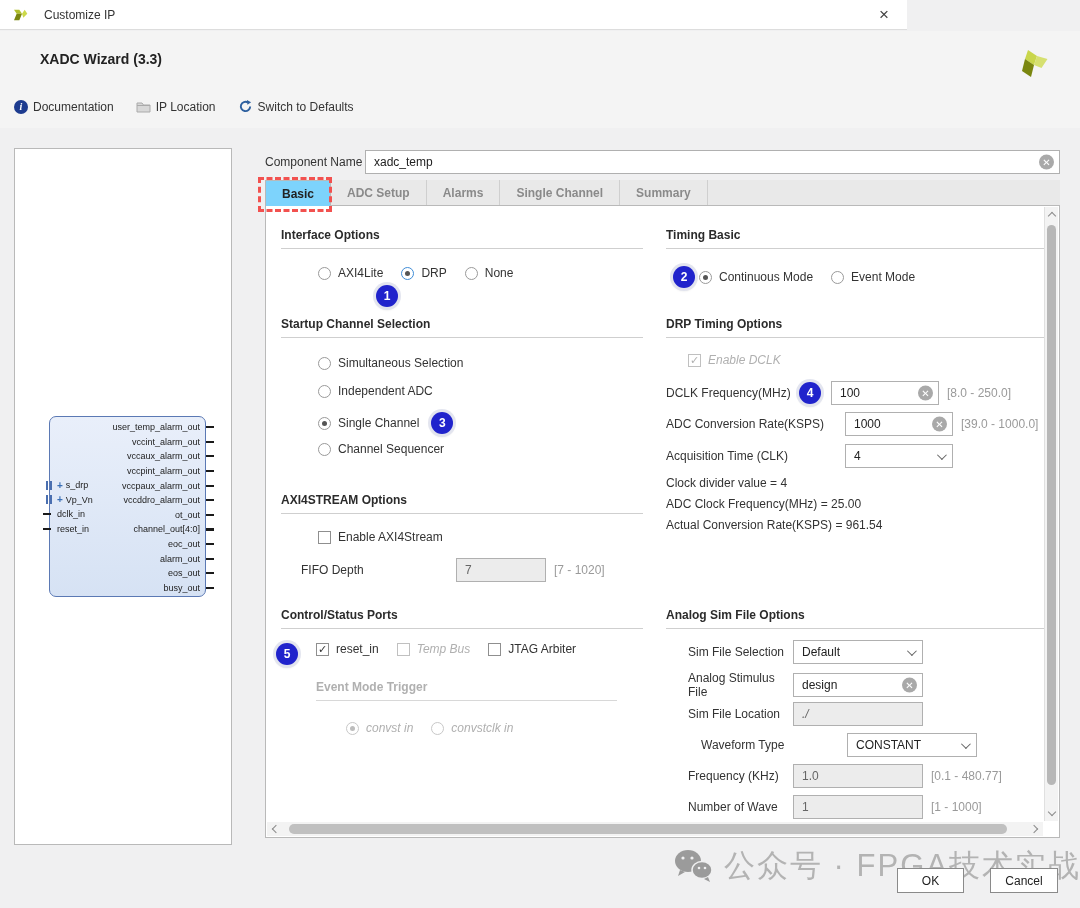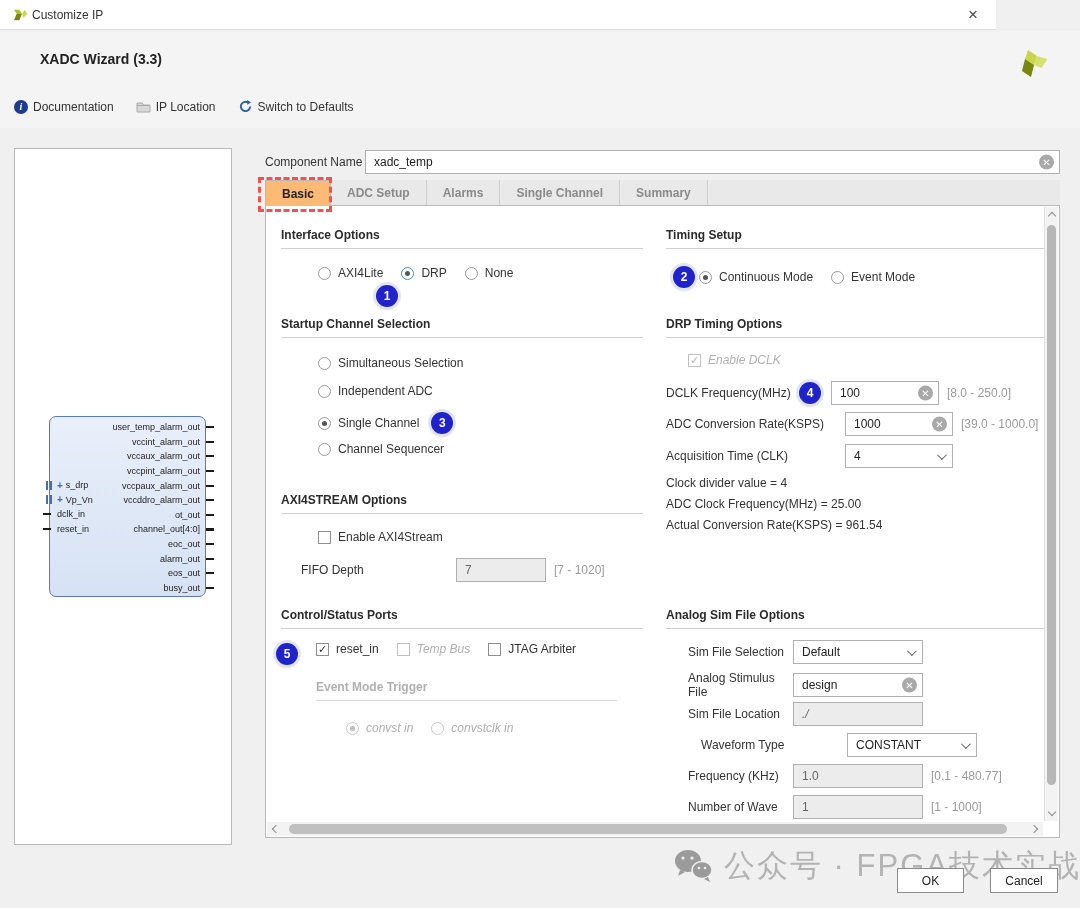--- a/index.html
+++ b/index.html
@@ -1,23 +1,23 @@
 <!DOCTYPE html>
 <html><head>
 <meta charset="utf-8">
 <style>
   * { margin:0; padding:0; box-sizing:border-box; }
   html,body { width:1080px; height:908px; overflow:hidden;
     font-family:"Liberation Sans", sans-serif; background:#f0f0f1; }
   #app { position:relative; width:1080px; height:908px; background:#f0f0f1; }
 
   
-  .titlebar { position:absolute; left:0; top:0; width:996px; height:30px;
+  .titlebar { position:absolute; left:0; top:0; width:907px; height:30px;
     background:#ffffff; border-bottom:1px solid #ddd; display:flex; align-items:center;
-    padding:0 12px; gap:4px; }
+    padding:0 12px; gap:16px; }
   .titlebar .tb-title { font-size:12px; color:#333; }
   .titlebar .close { margin-left:auto; font-size:17px; color:#444; cursor:pointer;
     line-height:1; padding:0 6px; }
 
   
   .header { position:absolute; left:0; top:31px; width:1080px; height:97px; background:#f4f4f4; }
   .header .wizard-title { position:absolute; left:40px; top:20px; font-size:14px;
     font-weight:bold; color:#222; }
   .header .big-logo { position:absolute; right:28px; top:16px; }
   .toolbar { position:absolute; left:14px; top:68px; display:flex; gap:22px;
@@ -71,21 +71,21 @@
     font-size:12px; color:#222; }
   .clear-ic { position:absolute; right:5px; top:50%; transform:translateY(-50%);
     width:15px; height:15px; border-radius:50%; background:#a9a9a9; color:#fff;
     font-size:10px; display:flex; align-items:center; justify-content:center; cursor:pointer; }
 
   
   .tabstrip { position:absolute; left:265px; top:180px; width:795px; height:26px;
     background:#e9e9e9; border-bottom:1px solid #b9b9b9; display:flex; align-items:stretch; }
   .tab { padding:0 16px; display:flex; align-items:center; font-size:12px; color:#8a8a8a;
     font-weight:bold; border-right:1px solid #cfcfcf; cursor:pointer; }
-  .tab.active { background:#fdba74; color:#222; border:1px solid #b9b9b9; border-bottom:none;
+  .tab.active { background:#7dd3fc; color:#222; border:1px solid #b9b9b9; border-bottom:none;
     margin-bottom:-1px; z-index:3; }
   .tab-annot { position:absolute; left:-8px; top:-4px; width:74px; height:35px;
     border:3px dashed #f2514f; z-index:5; pointer-events:none; }
 
   
   .content { position:absolute; left:265px; top:206px; width:795px; height:632px;
     background:#fff; border:1px solid #b9b9b9; border-top:none; }
   .col { position:absolute; top:0; }
   .col-l { left:15px; width:362px; }
   .col-r { left:400px; width:378px; }
@@ -363,21 +363,21 @@
         <span class="radio dis">
             <span class="dot"></span>
           </span>
         <span class="optlbl dis">convst in</span>
         <span class="radio dis"></span>
         <span class="optlbl dis">convstclk in</span>
       </div>
     </div>
 
     <div class="col col-r">
-      <div class="sec-h" style="top:22px;">Timing Setup</div>
+      <div class="sec-h" style="top:22px;">Timing Basic</div>
 
       <div class="rowf" style="top:60px; left:9px;">
         <span class="badge" style="margin-right:4px; margin-left:-2px;">2</span>
         <span class="radio">
             <span class="dot"></span>
           </span>
         <span class="optlbl">Continuous Mode</span>
         <span class="radio"></span>
         <span class="optlbl">Event Mode</span>
       </div>

